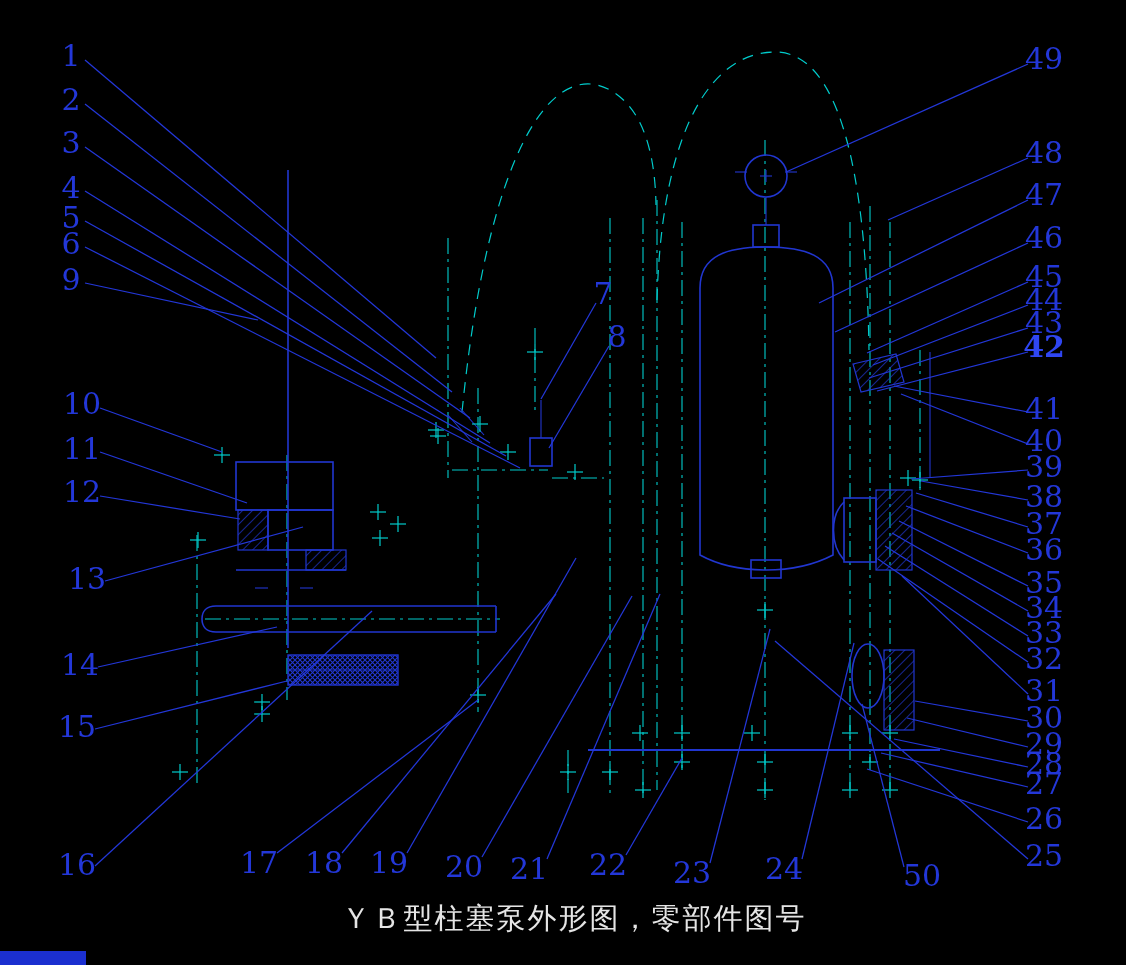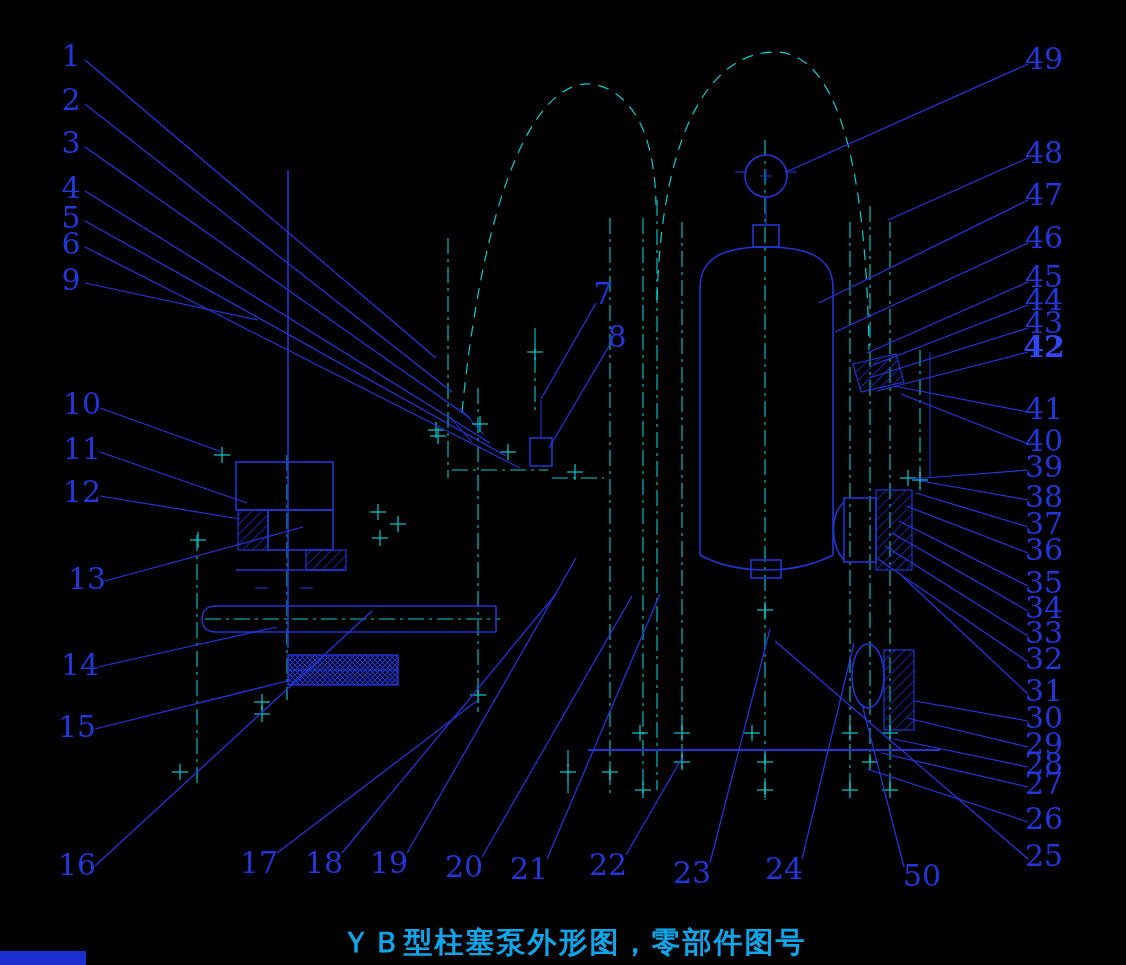--- a/index.html
+++ b/index.html
@@ -9,22 +9,22 @@
   .blue{stroke:#2136d0;fill:none;stroke-width:1.6;}
   .blue-thin{stroke:#2136d0;fill:none;stroke-width:1.1;}
   .cyan{stroke:#00cccc;fill:none;stroke-width:1.2;}
   .cl{stroke:#00cccc;fill:none;stroke-width:1.1;stroke-dasharray:16 5 3 5;}
   .arc{stroke:#00cccc;fill:none;stroke-width:1.2;stroke-dasharray:11 8;}
   .leader{stroke:#2337d8;stroke-width:1.25;}
   .callout{fill:#2337d8;font-family:"DejaVu Serif",serif;font-size:30px;
            text-anchor:middle;dominant-baseline:central;}
   .callout.bold{font-weight:bold;fill:#2f46f2;}
   #drawing-title{position:absolute;top:899px;left:574px;transform:translateX(-50%);
-     color:#0ea5e9;font-size:29px;font-weight:700;letter-spacing:2px;white-space:nowrap;
-     font-family:"DejaVu Sans",sans-serif;margin-top:24px;}
+     color:#e5e5e5;font-size:29px;font-weight:400;letter-spacing:2px;white-space:nowrap;
+     font-family:"DejaVu Sans",sans-serif;}
   #bottom-left-bar{position:absolute;left:0;top:951px;width:86px;height:14px;background:#1b2fd0;}
 </style>
 </head>
 <body>
 
 <div id="stage">
 
   <svg width="1126" height="965" viewBox="0 0 1126 965">
     <defs>
       <pattern id="hatch" width="7" height="7" patternUnits="userSpaceOnUse" patternTransform="rotate(45)">

